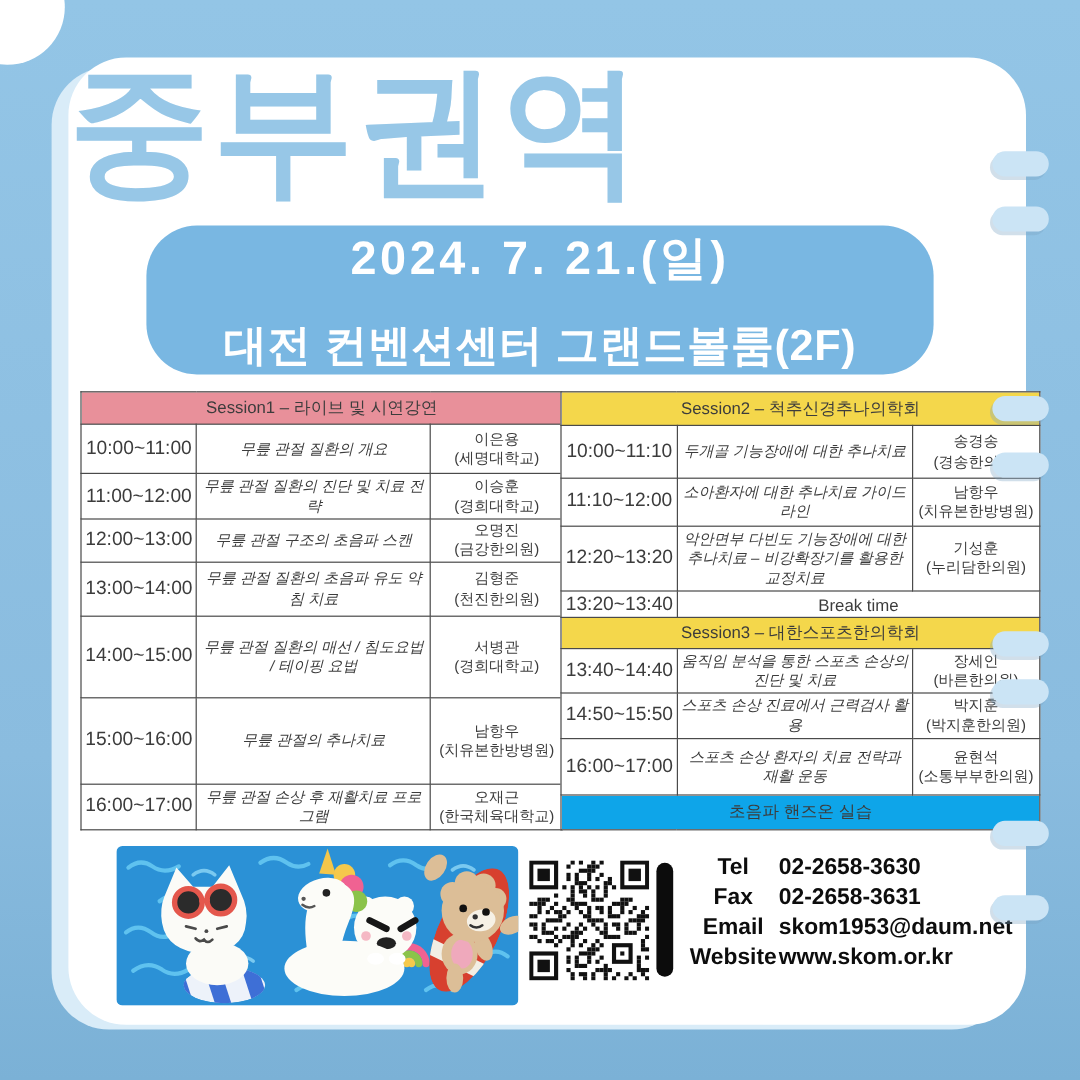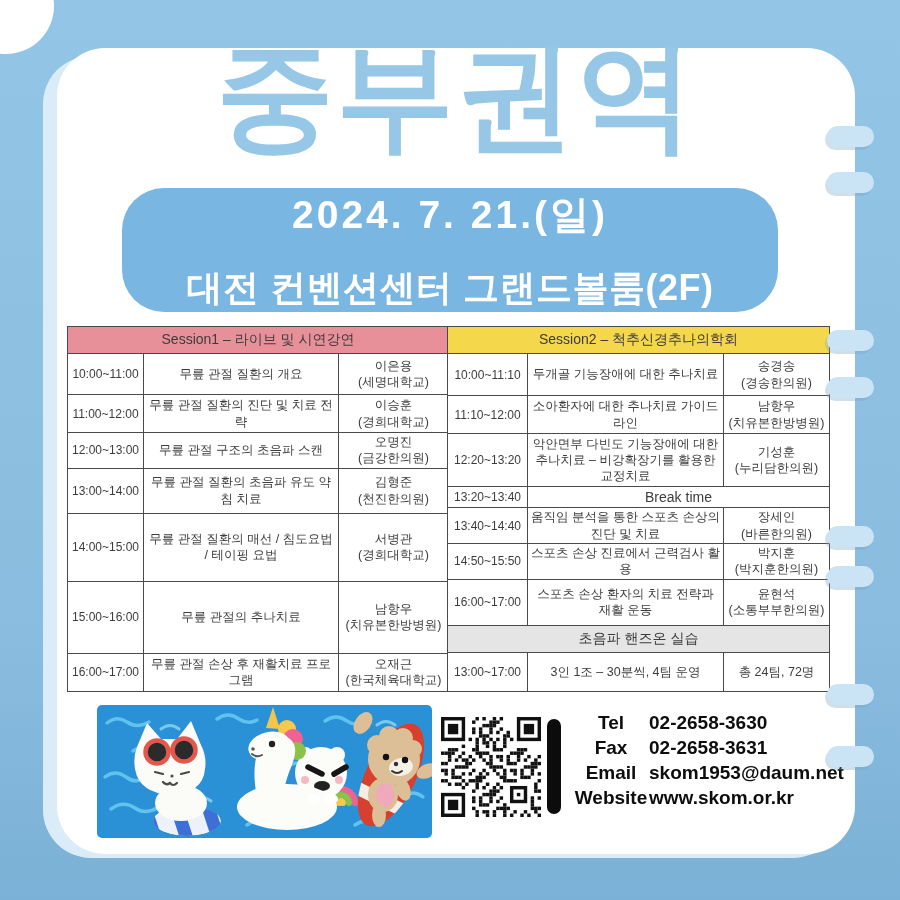--- a/index.html
+++ b/index.html
@@ -7,43 +7,43 @@
     position:relative;width:900px;height:900px;overflow:hidden;
     background:linear-gradient(180deg,#93C5E6 0%,#8ABCDF 70%,#7BB1D6 100%);
     font-family:"Liberation Sans",sans-serif;
   }
   .corner-sliver{position:absolute;left:-42px;top:-42px;width:96px;height:96px;border-radius:50%;background:#ffffff;}
   .back-sheet{position:absolute;left:43px;top:56px;width:798px;height:802px;border-radius:48px;background:#D9ECF8;}
   .card{position:absolute;left:57px;top:48px;width:798px;height:806px;border-radius:48px;background:#ffffff;}
   .pill{position:absolute;left:827px;width:47px;height:21px;border-radius:11px;background:#CBE4F5;
         box-shadow:-2px 3px 0 rgba(123,163,194,.35);z-index:5;}
   .poster-title{
-    position:absolute;left:57px;top:30px;width:798px;text-align:center;z-index:4;
+    position:absolute;left:57px;top:43px;width:798px;text-align:left;z-index:4;
     font-size:118px;font-weight:800;letter-spacing:2px;color:#97C7E7;line-height:1.12;
   }
   .date-box{
     position:absolute;left:122px;top:188px;width:656px;height:124px;border-radius:42px;background:#79B7E2;
     display:flex;flex-direction:column;justify-content:center;align-items:center;gap:22px;z-index:4;
   }
   .date-line{color:#fff;font-weight:800;font-size:39px;letter-spacing:3px;}
   .venue-line{color:#fff;font-weight:800;font-size:36px;letter-spacing:0.5px;}
 
   .schedule{position:absolute;left:67px;top:326px;display:flex;z-index:4;}
   table.sched{border-collapse:collapse;table-layout:fixed;background:#fff;}
   table.sched.right{margin-left:-2px;}
   table.sched th,table.sched td{
     border:1.8px solid #4a4a4a;text-align:center;vertical-align:middle;
     color:#3c3c3c;padding:1px 3px;overflow:hidden;
   }
   th.sess{font-size:14px;font-weight:normal;color:#2c2c2c;letter-spacing:0;}
   .th-pink{background:#E8909A;}
   .th-yellow{background:#F4D74B;}
-  .th-green{background:#e5e5e5;}
-  td.time{font-size:12px;color:#3b3b3b;}
-  td.topic{font-size:12.5px;line-height:1.3;}
+  .th-green{background:#0ea5e9;}
+  td.time{font-size:16px;color:#3b3b3b;}
+  td.topic{font-size:12.5px;line-height:1.3;font-style:italic;}
   td.speaker span{display:block;font-size:12.5px;line-height:1.3;}
   td.break-label{font-size:14px;color:#4f4f4f;}
   tr.h27{height:27px}tr.h41{height:41px}tr.h38{height:38px}tr.h35{height:35px}
   tr.h45{height:45px}tr.h68{height:68px}tr.h72{height:72px}tr.h21{height:21px}
   tr.h24{height:24px}tr.h34{height:34px}
 
   .illustration{position:absolute;left:97px;top:705px;width:335px;height:133px;z-index:4;}
   .qr{position:absolute;left:441px;top:717px;width:100px;height:100px;z-index:4;}
   .divider-bar{position:absolute;left:547px;top:719px;width:14px;height:95px;border-radius:8px;background:#0c0c0c;z-index:4;}
   .contact{position:absolute;left:573px;top:712px;display:flex;flex-direction:column;gap:3px;z-index:4;}
@@ -177,20 +177,23 @@
         <td class="topic">악안면부 다빈도 기능장애에 대한 추나치료 – 비강확장기를 활용한 교정치료</td>
         <td class="speaker">
           <span>기성훈</span>
           <span>(누리담한의원)</span>
         </td>
       </tr>
       <tr class="h21">
         <td class="time">13:20~13:40</td>
         <td class="break-label" colspan="2">Break time</td>
       </tr>
+      <tr class="h24">
+            <th colspan="3" class="sess th-yellow">Session3 – 대한스포츠한의학회</th>
+          </tr>
       <tr class="h34">
         <td class="time">13:40~14:40</td>
         <td class="topic">움직임 분석을 통한 스포츠 손상의 진단 및 치료</td>
         <td class="speaker">
           <span>장세인</span>
           <span>(바른한의원)</span>
         </td>
       </tr>
       <tr class="h34">
         <td class="time">14:50~15:50</td>
@@ -204,25 +207,20 @@
         <td class="time">16:00~17:00</td>
         <td class="topic">스포츠 손상 환자의 치료 전략과 재활 운동</td>
         <td class="speaker">
           <span>윤현석</span>
           <span>(소통부부한의원)</span>
         </td>
       </tr>
       <tr class="h27">
             <th colspan="3" class="sess th-green">초음파 핸즈온 실습</th>
           </tr>
-      <tr class="h38">
-        <td class="time">13:00~17:00</td>
-        <td class="topic">3인 1조 – 30분씩, 4팀 운영</td>
-        <td class="topic">총 24팀, 72명</td>
-      </tr>
       </tbody>
     </table>
   </div>
 
   <svg class="illustration" viewBox="0 0 335 133" xmlns="http://www.w3.org/2000/svg">
     <defs>
       <clipPath id="poolClip">
           <rect width="335" height="133" rx="5"></rect>
         </clipPath>
       <clipPath id="ringClip">

